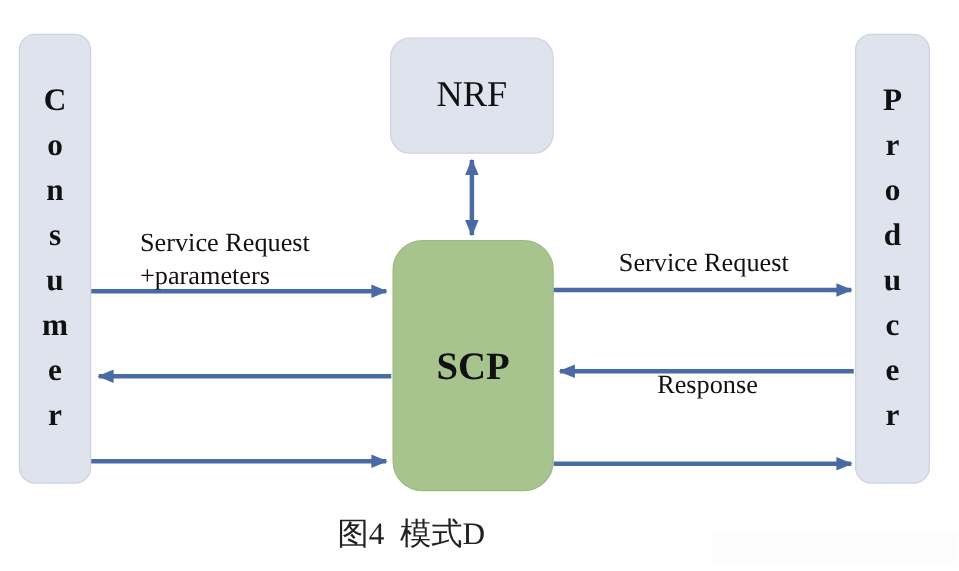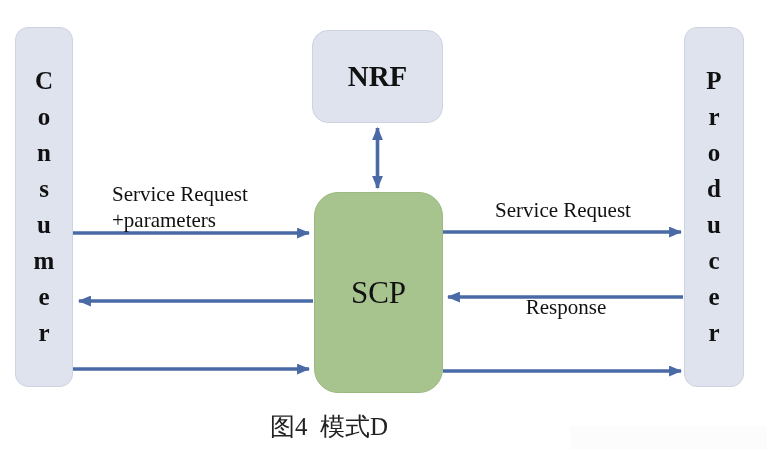--- a/index.html
+++ b/index.html
@@ -27,28 +27,28 @@
     text-align: center;
     font-weight: bold;
     font-size: 25px;
     line-height: 36px;
     letter-spacing: 0;
   }
   #nrf-box {
     left: 312px; top: 30px; width: 131px; height: 93px;
     border-radius: 16px;
   }
-  #nrf-box .node-title { font-weight: bold; font-size: 29px; }
+  #nrf-box .node-title { font-weight: normal; font-size: 29px; }
   #scp-box {
     left: 314px; top: 192px; width: 129px; height: 201px;
     background: #a8c48e;
     border: 1px solid #9cb97f;
     border-radius: 24px;
   }
-  #scp-box .node-title { font-weight: normal; font-size: 31px; }
+  #scp-box .node-title { font-weight: bold; font-size: 31px; }
   #consumer-box { left: 15px;  top: 27px; width: 58px; height: 360px; }
   #producer-box { left: 684px; top: 27px; width: 60px; height: 360px; }
   #arrow-layer {
     position: absolute; left: 0; top: 0; width: 767px; height: 457px;
     pointer-events: none;
   }
   .edge-label {
     position: absolute;
     font-size: 21px;
     line-height: 26px;

